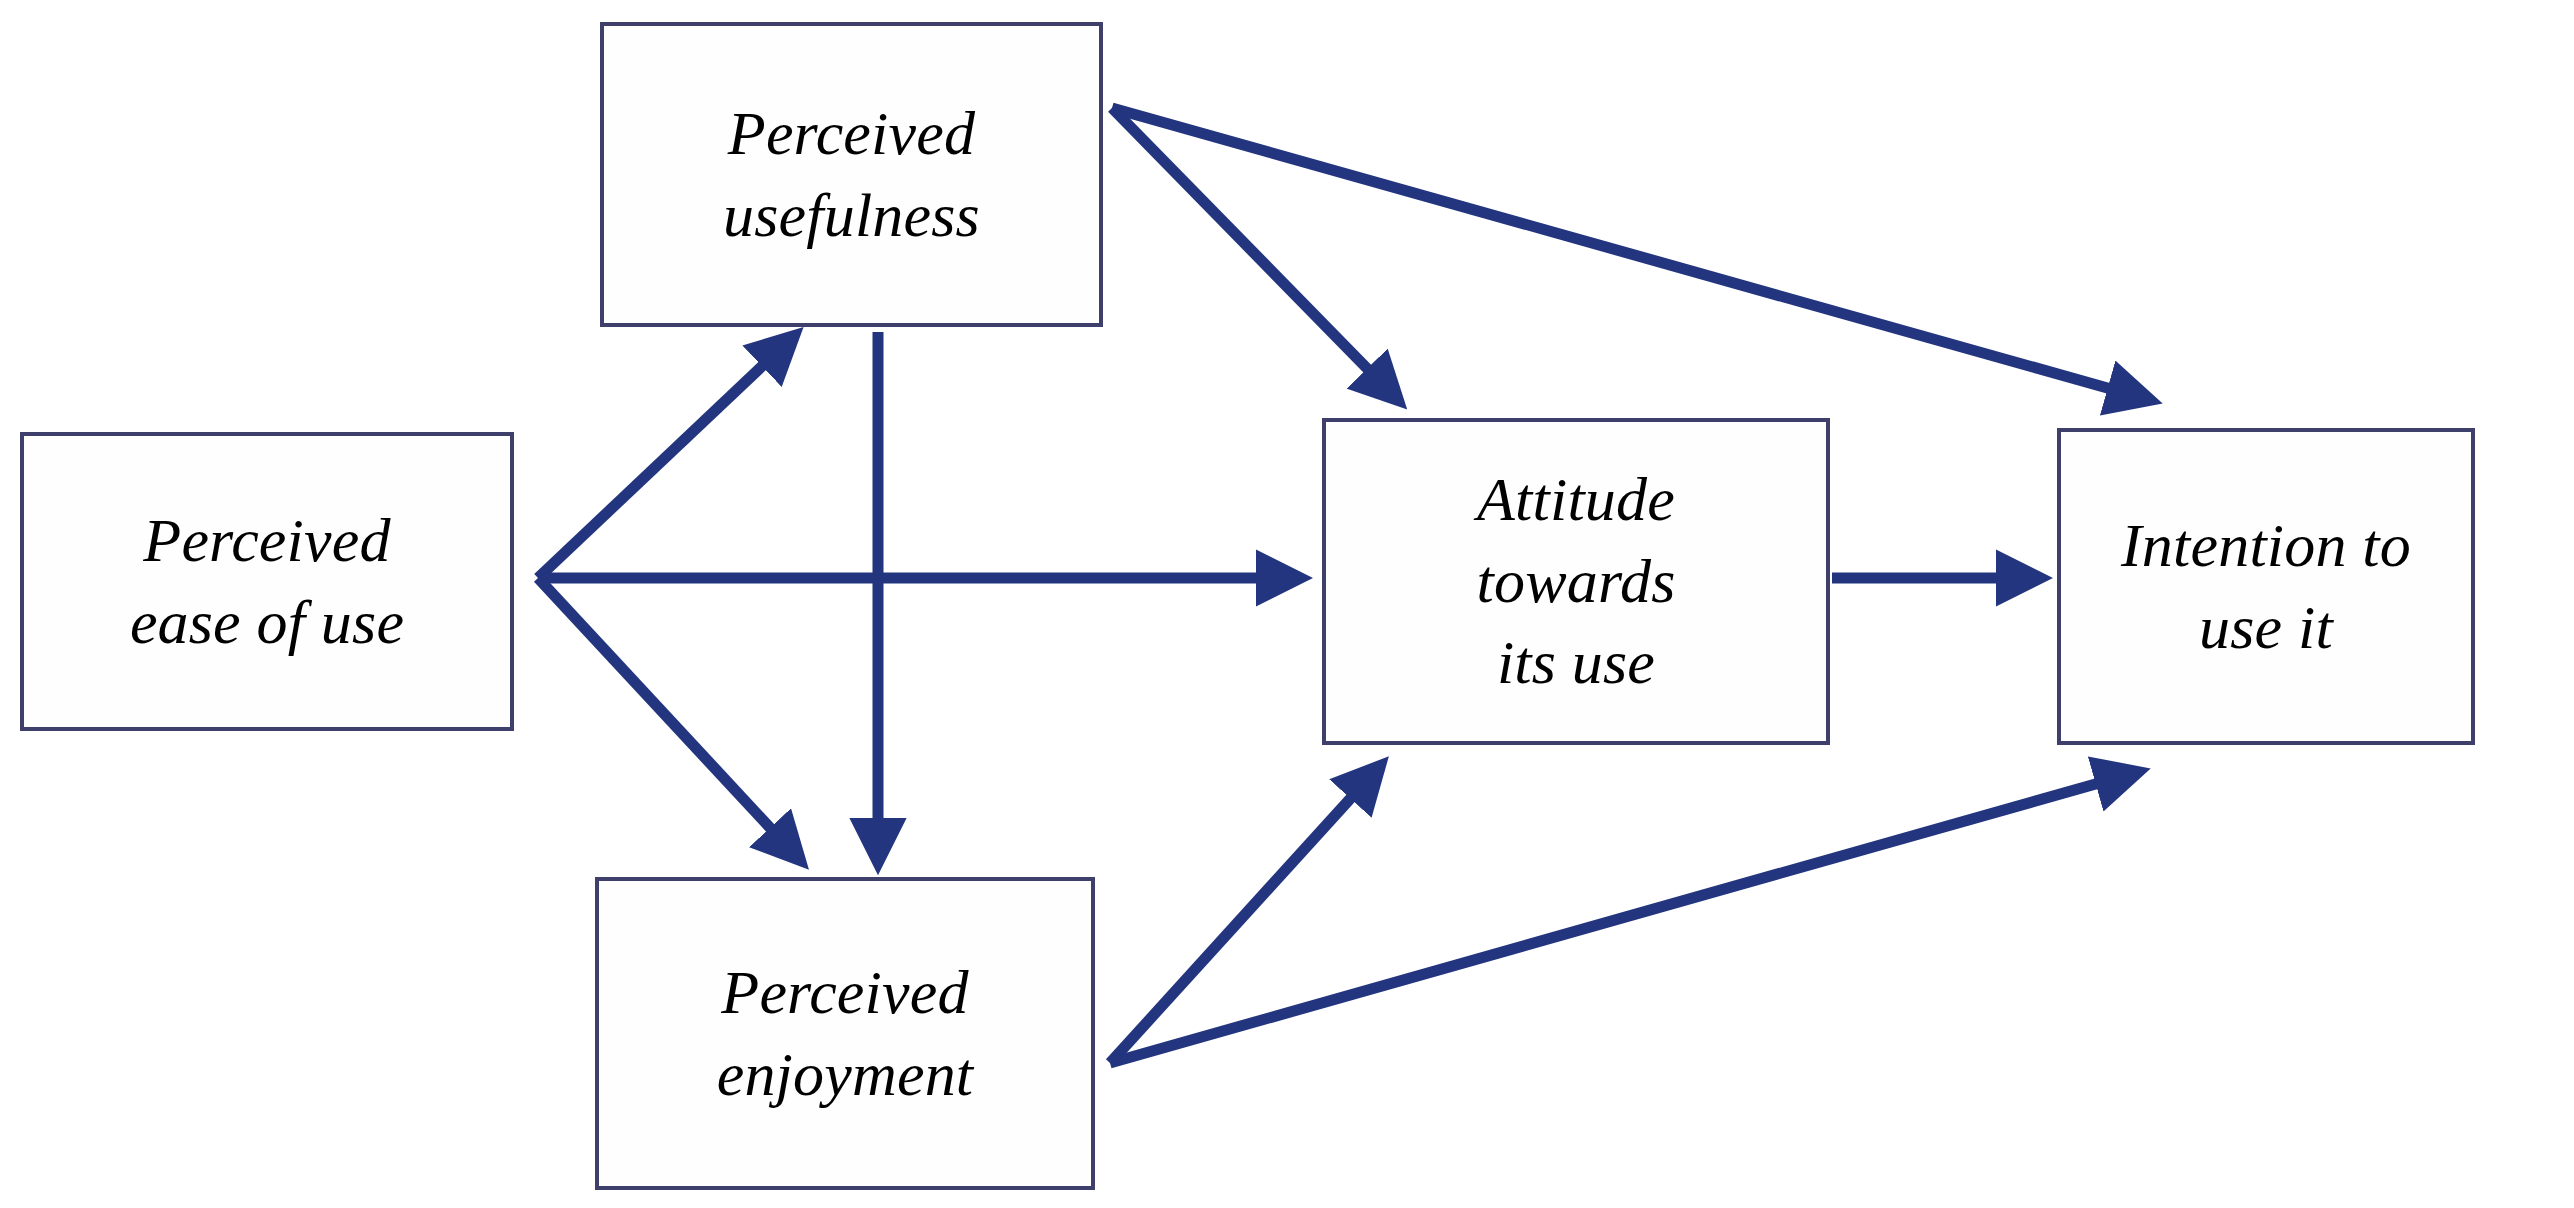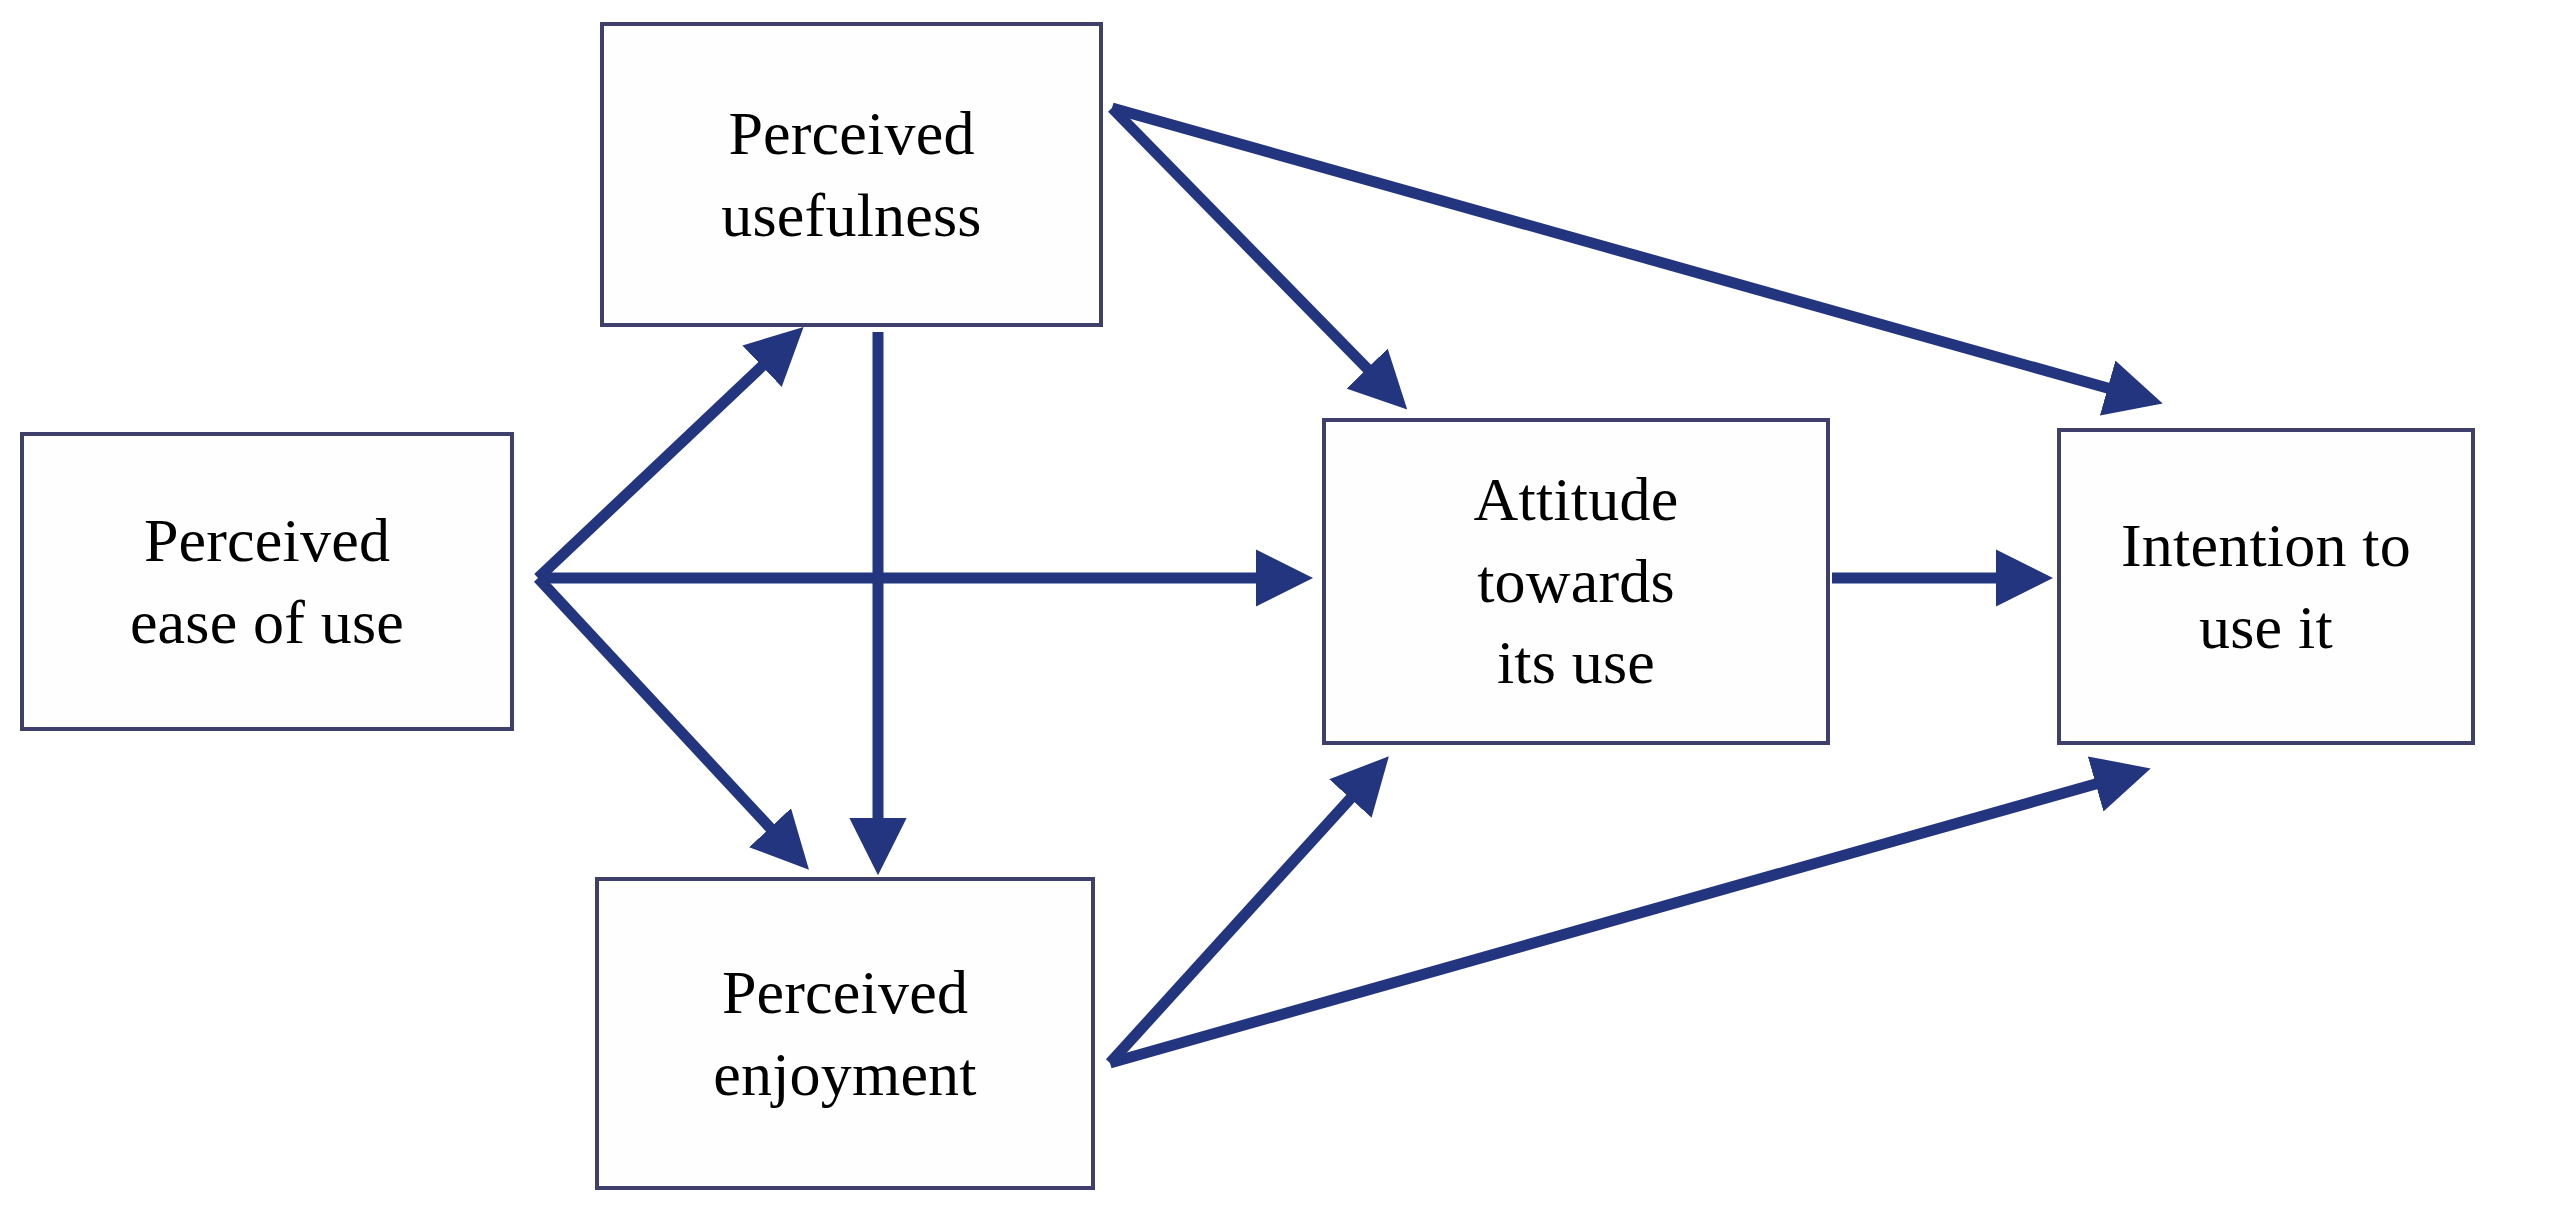--- a/index.html
+++ b/index.html
@@ -28,20 +28,21 @@
     box-sizing: border-box;
     border: 4px solid #3f3f6b;
     background: #fefeff;
     display: flex;
     align-items: center;
     justify-content: center;
     text-align: center;
     color: #000000;
     line-height: 1.32;
     z-index: 3;
+    font-style: italic;
   }
   .node-label {
     font-size: 62px;
     letter-spacing: 0.2px;
     padding: 0 12px;
     white-space: pre-line;
   }
 </style>
 </head>
 <body>

